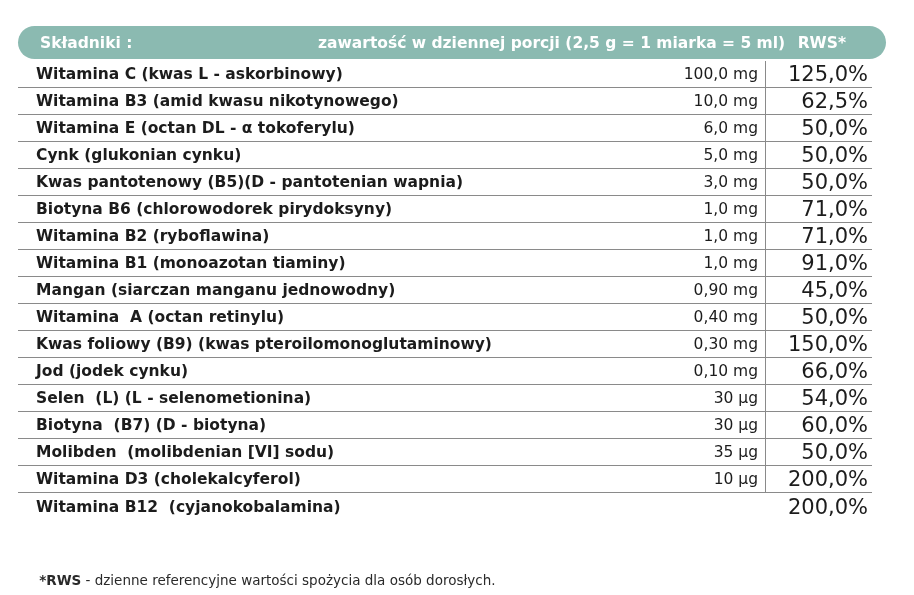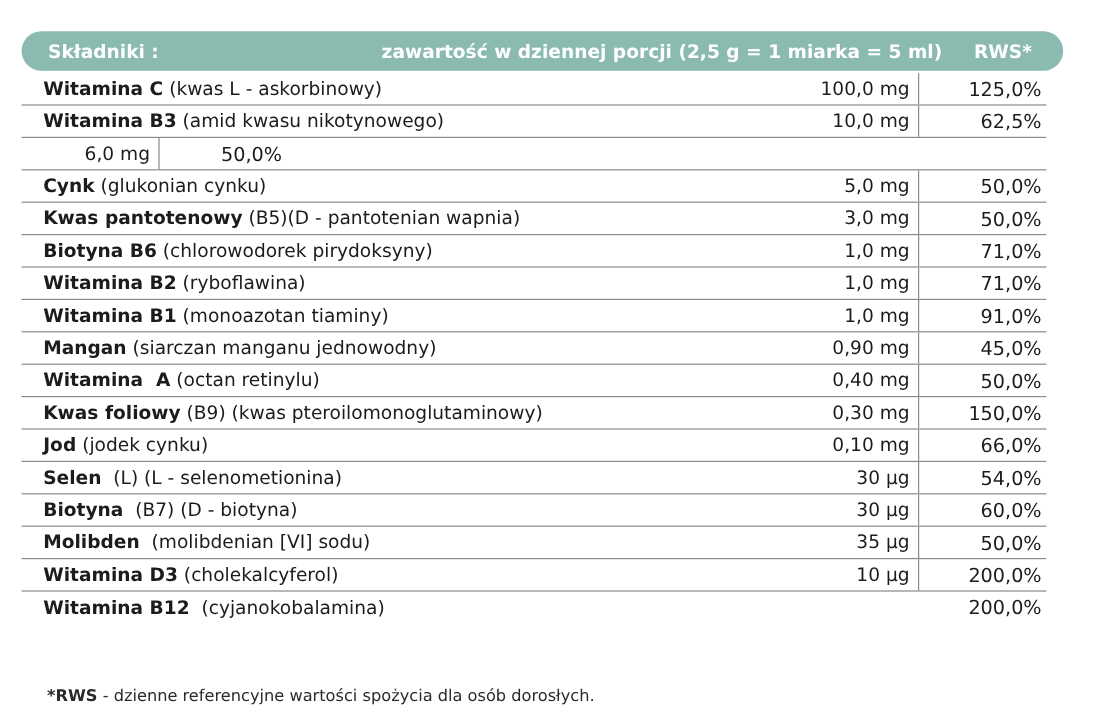--- a/index.html
+++ b/index.html
@@ -21,21 +21,21 @@
     width: 868px;
     height: 33px;
     background: #8bbab1;
     border-radius: 17px;
     color: #ffffff;
     font-weight: bold;
     font-size: 15.5px;
   }
   .h-left   { position: absolute; left: 22px;  top: 50%; transform: translateY(-50%); white-space: pre; }
   .h-center { position: absolute; left: 300px; top: 50%; transform: translateY(-50%); white-space: pre; }
-  .h-right  { position: absolute; right: 26px; top: 50%; transform: translateY(-50%); white-space: pre; text-align: right; }
+  .h-right  { position: absolute; right: 40px; top: 50%; transform: translateY(-50%); white-space: pre; text-align: right; }
 
   
   .table {
     position: absolute;
     left: 18px;
     top: 61px;
     width: 854px;
   }
   .row {
     display: flex;
@@ -45,40 +45,40 @@
     box-sizing: border-box;
   }
   .cell-name {
     flex: 1;
     padding-left: 18px;
     font-size: 15.5px;
     white-space: pre;
     overflow: hidden;
   }
   .name { font-weight: bold; margin-top: 31px; }
-  .desc { font-weight: normal; }
+  .desc { font-weight: bold; }
   .cell-amount {
     width: 107px;
     align-self: stretch;
     display: flex;
     align-items: center;
     justify-content: flex-end;
     padding-right: 7px;
     border-right: 1.5px solid #8a8a8a;
     font-size: 15.5px;
     box-sizing: content-box;
     white-space: pre;
   }
   .cell-rws {
     width: 102px;
     display: flex;
     align-items: center;
     justify-content: flex-end;
     padding-right: 4px;
-    font-size: 16px;
+    font-size: 21px;
     white-space: pre;
   }
   .row:last-child { border-bottom: none; }
   .row:last-child .cell-amount { border-right: none; position: relative; }
   .row:last-child .cell-amount::after {
     content: "";
     position: absolute;
     right: -1.5px;
     top: 0;
     width: 1.5px;
@@ -115,20 +115,21 @@
       <div class="cell-rws">125,0%</div>
     </div>
 
     <div class="row">
       <div class="cell-name"><span class="name">Witamina B3</span><span class="desc"> (amid kwasu nikotynowego)</span></div>
       <div class="cell-amount">10,0 mg</div>
       <div class="cell-rws">62,5%</div>
     </div>
 
     <div class="row">
+      <div class="cell-name"><span class="name">Witamina E</span><span class="desc"> (octan DL - α tokoferylu)</span></div>
       <div class="cell-amount">6,0 mg</div>
       <div class="cell-rws">50,0%</div>
     </div>
 
     <div class="row">
       <div class="cell-name"><span class="name">Cynk</span><span class="desc"> (glukonian cynku)</span></div>
       <div class="cell-amount">5,0 mg</div>
       <div class="cell-rws">50,0%</div>
     </div>
 

